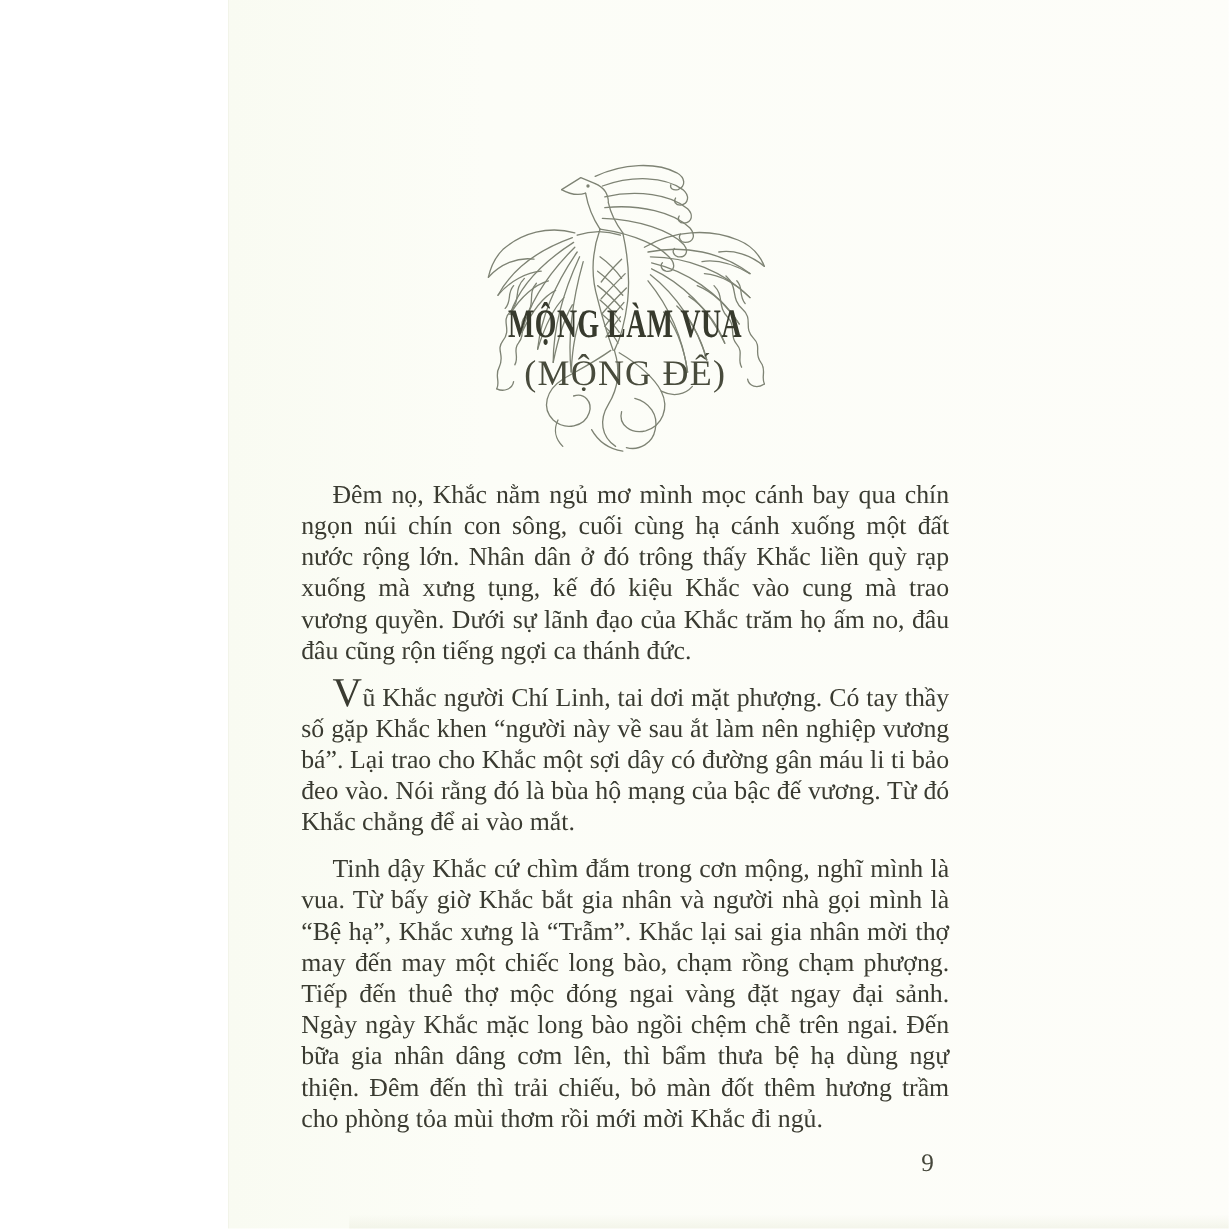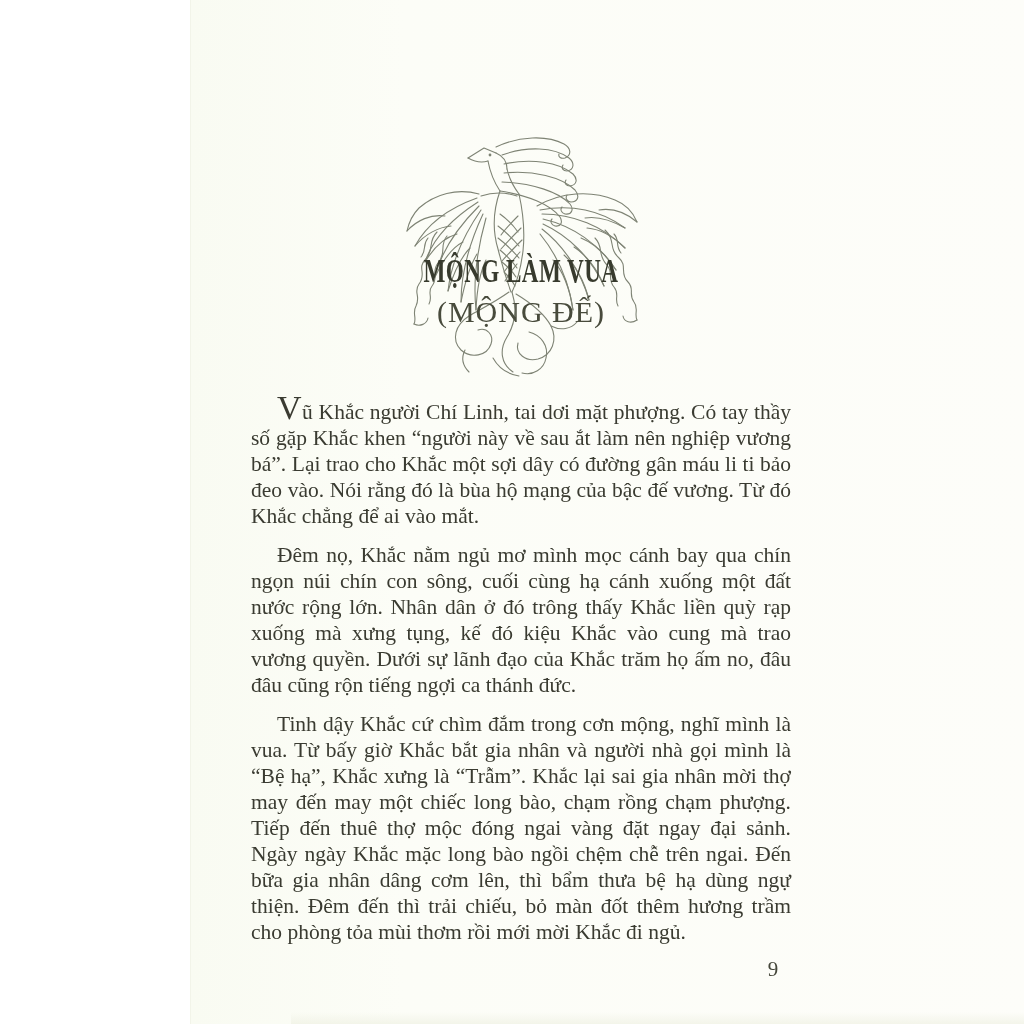--- a/index.html
+++ b/index.html
@@ -130,20 +130,20 @@
       <path d="M150,192 C160,197 170,195 176,188"></path>
       <path d="M64,216 C60,224 62,232 68,238"></path>
     </svg>
 
     <div class="chapter-title">
       <span class="stretch">MỘNG LÀM VUA</span>
     </div>
     <div class="chapter-subtitle">(MỘNG ĐẾ)</div>
 
     <div class="body-text">
+      <p>Đêm nọ, Khắc nằm ngủ mơ mình mọc cánh bay qua chín ngọn núi chín con sông, cuối cùng hạ cánh xuống một đất nước rộng lớn. Nhân dân ở đó trông thấy Khắc liền quỳ rạp xuống mà xưng tụng, kế đó kiệu Khắc vào cung mà trao vương quyền. Dưới sự lãnh đạo của Khắc trăm họ ấm no, đâu đâu cũng rộn tiếng ngợi ca thánh đức.</p>
       <p><span class="initial">V</span><span>ũ Khắc người Chí Linh, tai dơi mặt phượng. Có tay thầy số gặp Khắc khen “người này về sau ắt làm nên nghiệp vương bá”. Lại trao cho Khắc một sợi dây có đường gân máu li ti bảo đeo vào. Nói rằng đó là bùa hộ mạng của bậc đế vương. Từ đó Khắc chẳng để ai vào mắt.</span></p>
-      <p>Đêm nọ, Khắc nằm ngủ mơ mình mọc cánh bay qua chín ngọn núi chín con sông, cuối cùng hạ cánh xuống một đất nước rộng lớn. Nhân dân ở đó trông thấy Khắc liền quỳ rạp xuống mà xưng tụng, kế đó kiệu Khắc vào cung mà trao vương quyền. Dưới sự lãnh đạo của Khắc trăm họ ấm no, đâu đâu cũng rộn tiếng ngợi ca thánh đức.</p>
       <p>Tinh dậy Khắc cứ chìm đắm trong cơn mộng, nghĩ mình là vua. Từ bấy giờ Khắc bắt gia nhân và người nhà gọi mình là “Bệ hạ”, Khắc xưng là “Trẫm”. Khắc lại sai gia nhân mời thợ may đến may một chiếc long bào, chạm rồng chạm phượng. Tiếp đến thuê thợ mộc đóng ngai vàng đặt ngay đại sảnh. Ngày ngày Khắc mặc long bào ngồi chệm chễ trên ngai. Đến bữa gia nhân dâng cơm lên, thì bẩm thưa bệ hạ dùng ngự thiện. Đêm đến thì trải chiếu, bỏ màn đốt thêm hương trầm cho phòng tỏa mùi thơm rồi mới mời Khắc đi ngủ.</p>
     </div>
 
     <div class="page-number">9</div>
   </div>
 </div>
 
 </body></html>

